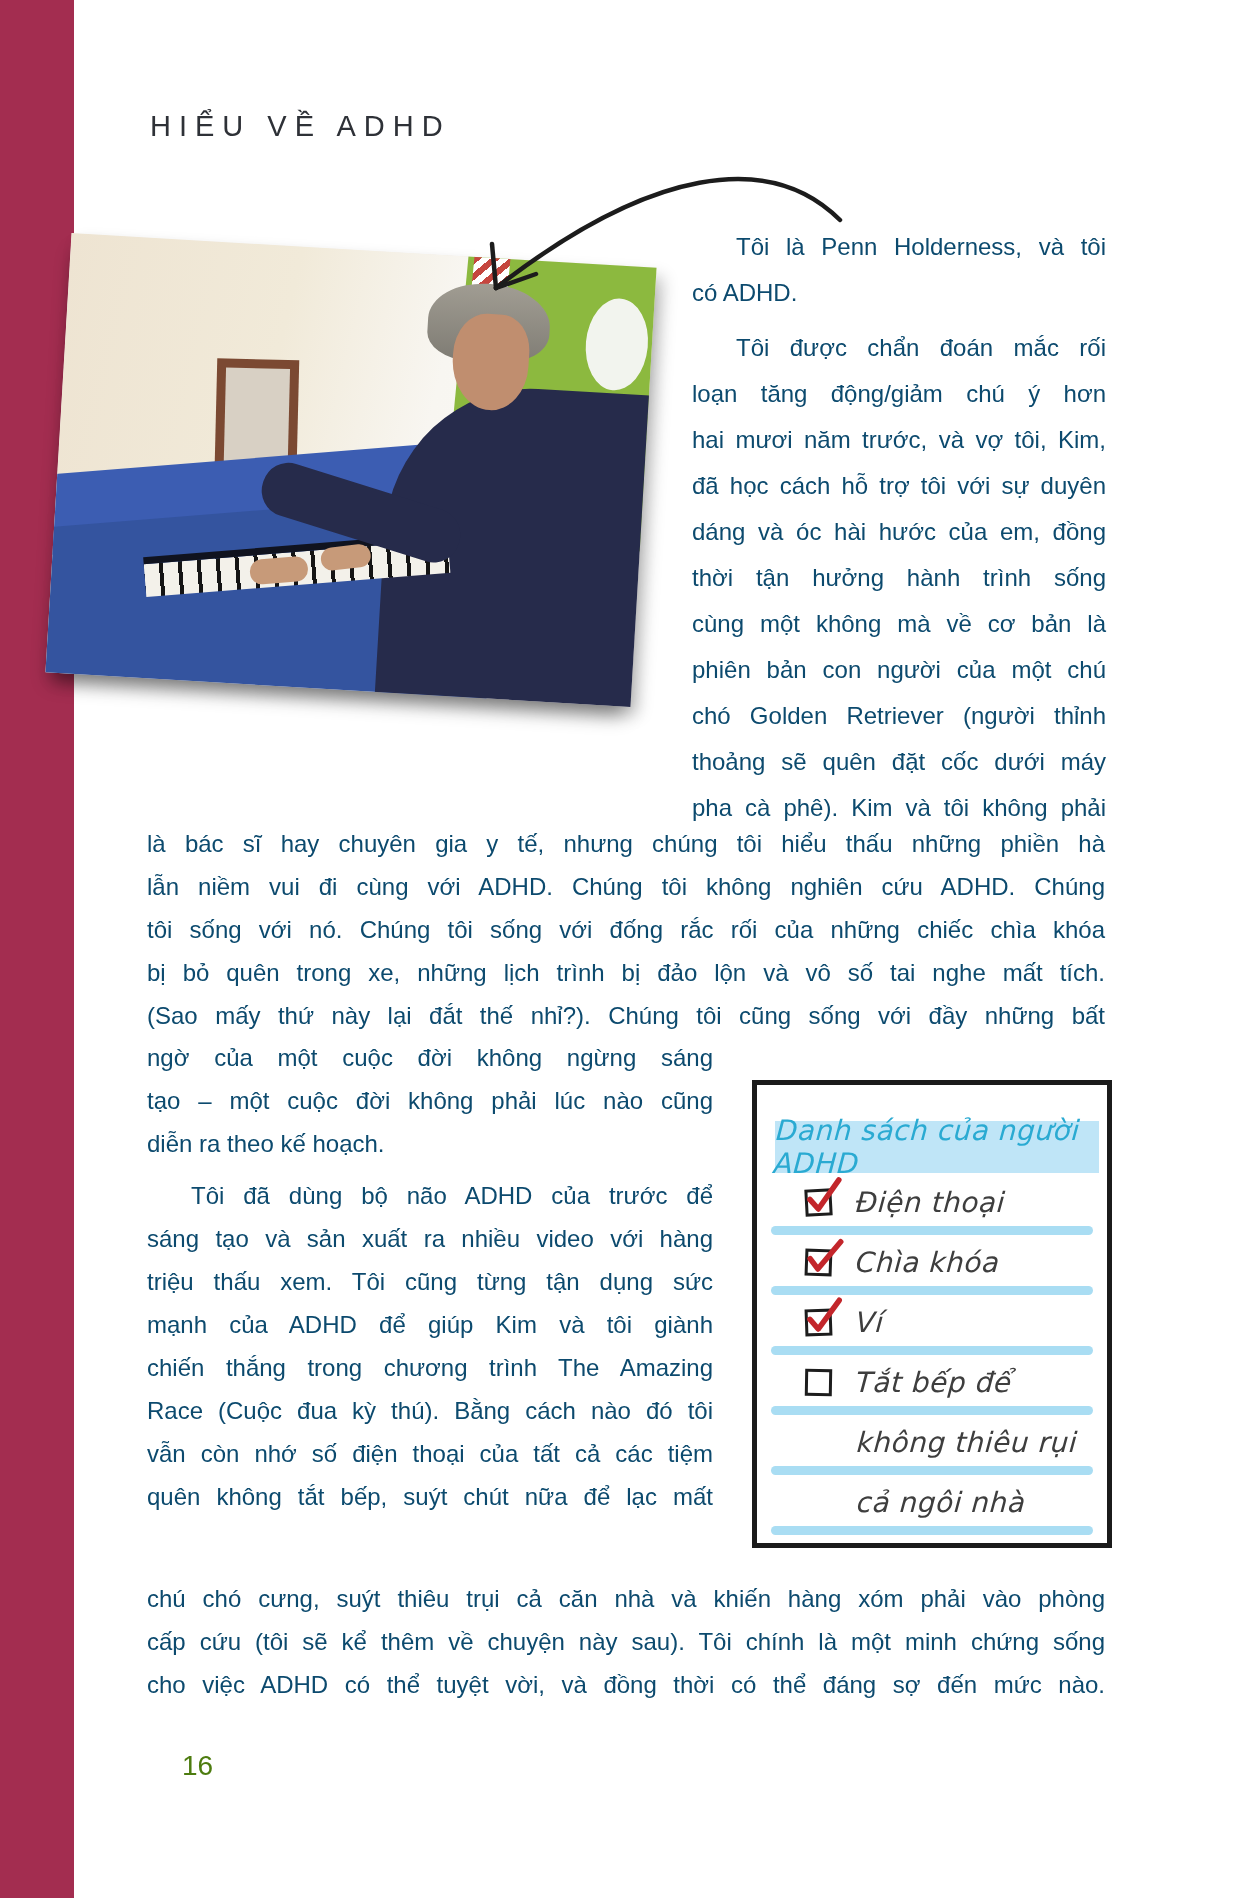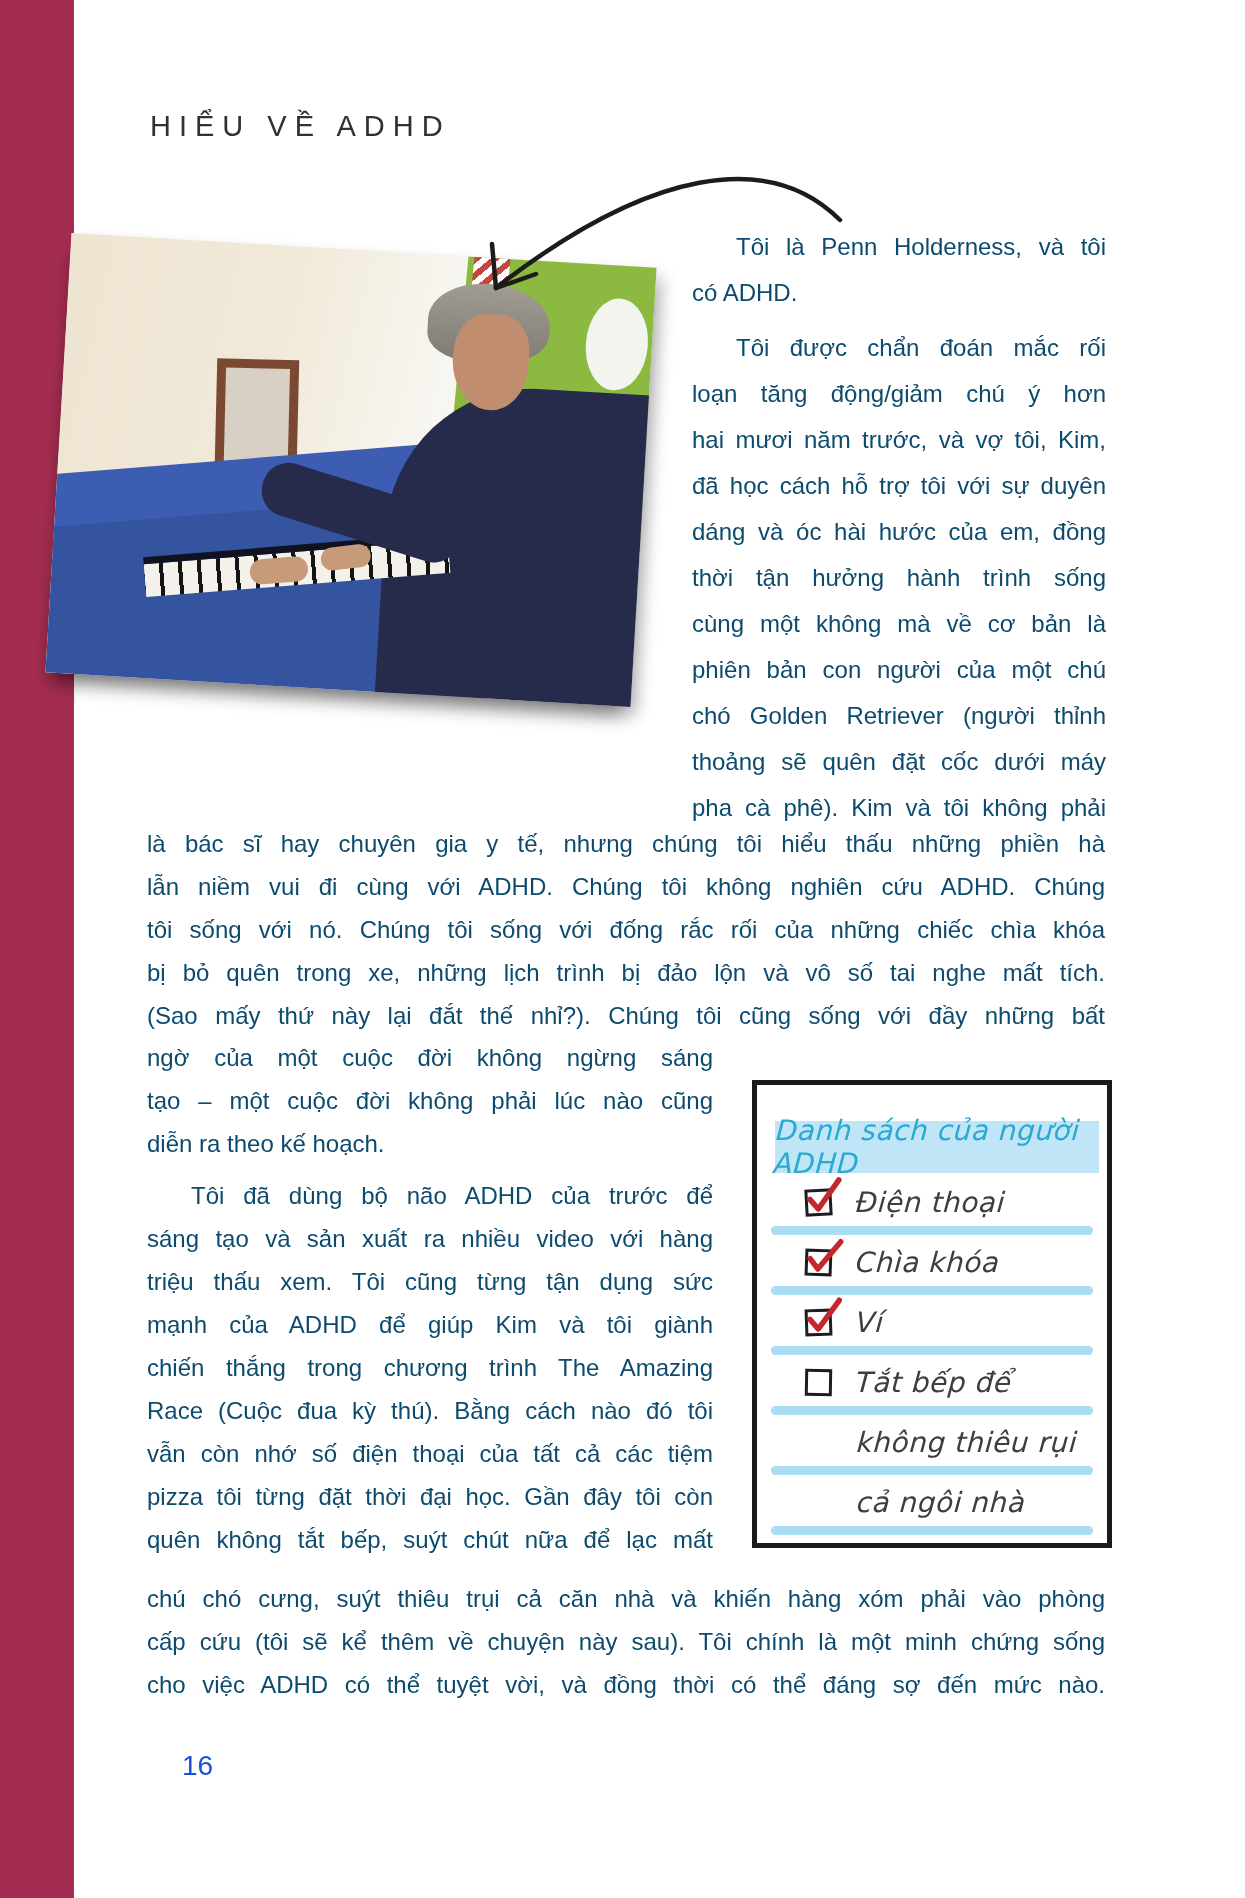--- a/index.html
+++ b/index.html
@@ -5,21 +5,21 @@
   *{margin:0;padding:0;box-sizing:border-box}
   html,body{background:#ffffff}
   body{font-family:"Liberation Sans",sans-serif;color:#3a3a3a}
   #page{position:relative;width:1141px;height:1898px;background:#ffffff;overflow:hidden}
 
   
   .redbar{position:absolute;left:0;top:0;width:74px;height:1898px;background:#a32d50}
 
   
   .header{position:absolute;left:150px;top:110px;font-size:29px;letter-spacing:8px;color:#2e3137}
-  .pagenum{position:absolute;left:182px;top:1750px;font-size:28px;color:#1d4ed8}
+  .pagenum{position:absolute;left:182px;top:1750px;font-size:28px;color:#4d7c0f}
 
   
   .textblock{position:absolute;font-size:24px;color:#0c4a6e}
   .bodyline{line-height:43px;text-align:justify;text-align-last:justify;-moz-text-align-last:justify;white-space:normal}
   .rc .bodyline{line-height:46px}
   .nojust{text-align-last:left;-moz-text-align-last:left}
   .indent{text-indent:44px}
   .para{margin-top:9px}
   .ital{}
 
@@ -131,21 +131,20 @@
       <div class="bodyline"><span>ngờ của một cuộc đời không ngừng sáng</span></div>
       <div class="bodyline"><span>tạo – một cuộc đời không phải lúc nào cũng</span></div>
       <div class="bodyline nojust"><span>diễn ra theo kế hoạch.</span></div>
       <div class="bodyline indent para"><span>Tôi đã dùng bộ não ADHD của trước để</span></div>
       <div class="bodyline"><span>sáng tạo và sản xuất ra nhiều video với hàng</span></div>
       <div class="bodyline"><span>triệu thấu xem. Tôi cũng từng tận dụng sức</span></div>
       <div class="bodyline"><span>mạnh của ADHD để giúp Kim và tôi giành</span></div>
       <div class="bodyline"><span>chiến thắng trong chương trình </span><span class="ital">The Amazing</span></div>
       <div class="bodyline"><span class="ital">Race</span><span> (Cuộc đua kỳ thú). Bằng cách nào đó tôi</span></div>
       <div class="bodyline"><span>vẫn còn nhớ số điện thoại của tất cả các tiệm</span></div>
-      <div class="bodyline"><span>pizza tôi từng đặt thời đại học. Gần đây tôi còn</span></div>
       <div class="bodyline"><span>quên không tắt bếp, suýt chút nữa để lạc mất</span></div>
     </div>
 
   <div class="textblock" style="left:147px;top:1577px;width:958px">
       <div class="bodyline"><span>chú chó cưng, suýt thiêu trụi cả căn nhà và khiến hàng xóm phải vào phòng</span></div>
       <div class="bodyline"><span>cấp cứu (tôi sẽ kể thêm về chuyện này sau). Tôi chính là một minh chứng sống</span></div>
       <div class="bodyline"><span>cho việc ADHD có thể tuyệt vời, và đồng thời có thể đáng sợ đến mức nào.</span></div>
     </div>
 
   <div class="card">

